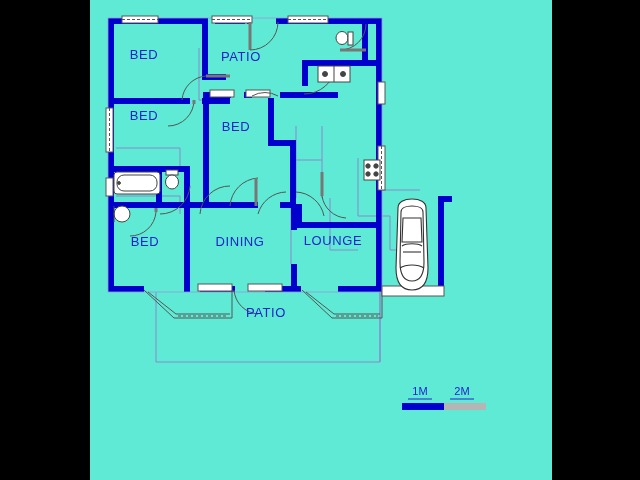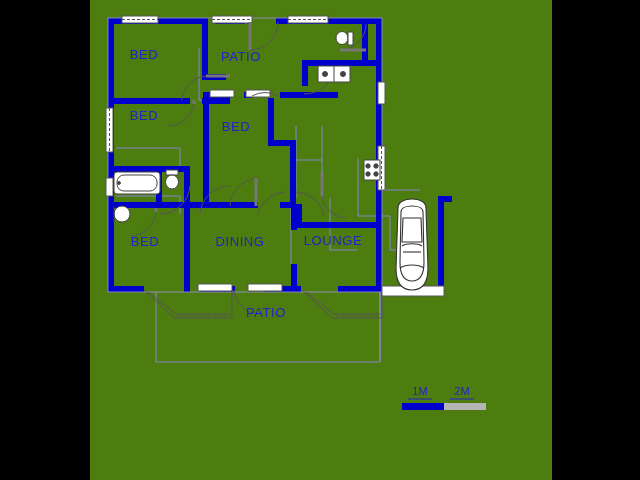--- a/index.html
+++ b/index.html
@@ -20,21 +20,21 @@
     height: 480px;
     background: #000000;
   }
   
   #page {
     position: absolute;
     left: 90px;
     top: 0px;
     width: 462px;
     height: 480px;
-    background: #4d7c0f;
+    background: #5eead4;
   }
   #bar-left, #bar-right {
     position: absolute;
     top: 0;
     width: 90px;
     height: 480px;
     background: #000000;
   }
   #bar-left { left: 0; }
   #bar-right { left: 552px; width: 88px; }

